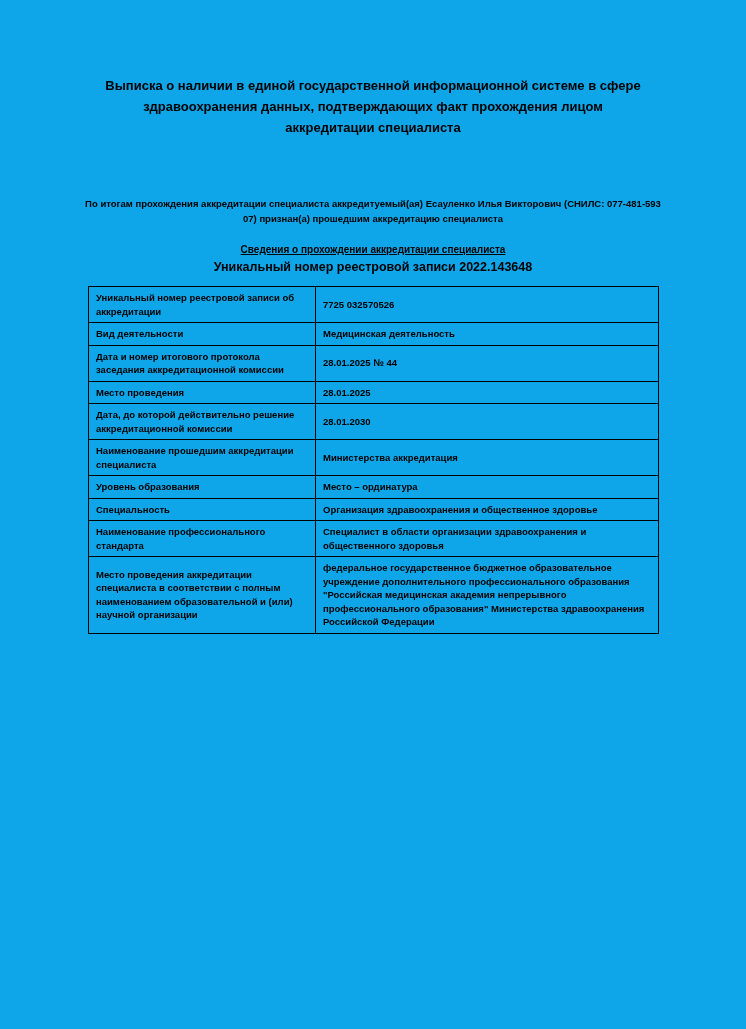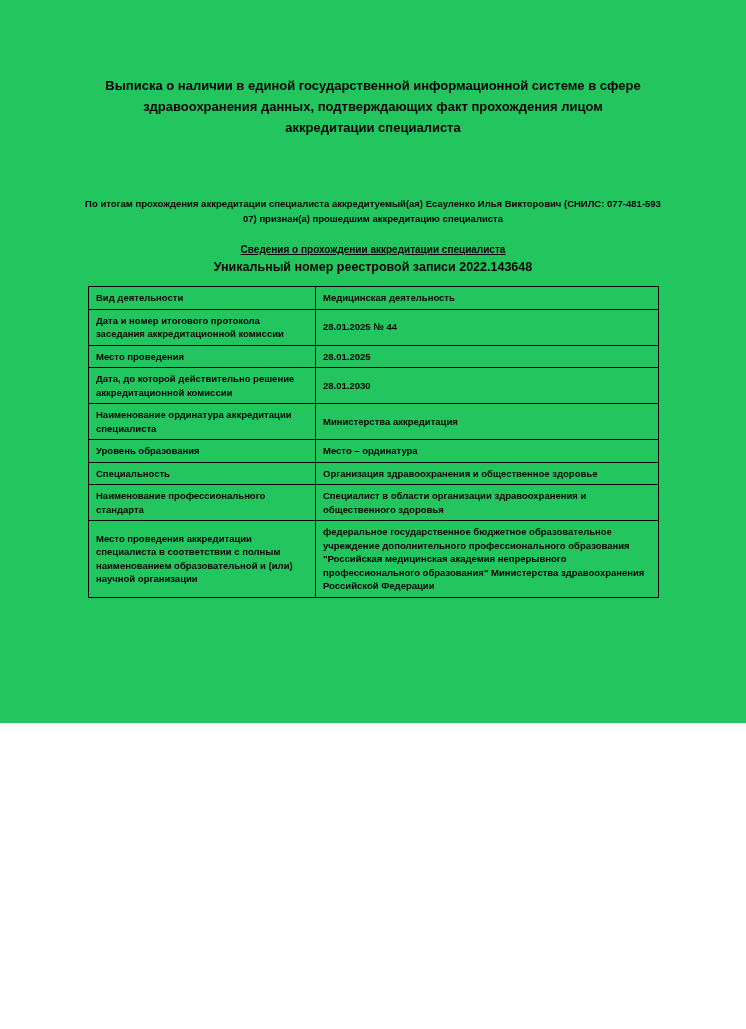--- a/index.html
+++ b/index.html
@@ -6,22 +6,22 @@
   html, body { background: #ffffff; }
   body {
     width: 746px; height: 1029px;
     font-family: "Liberation Sans", sans-serif;
     color: #000000;
     position: relative;
     overflow: hidden;
   }
   .page {
     position: relative;
-    width: 746px; height: 723px;
-    background: #22c55e;
+    width: 746px; height: 1029px;
+    background: #0ea5e9;
   }
   .doc-title {
     position: absolute;
     top: 75px; left: 103px; width: 540px;
     text-align: center;
     font-weight: bold;
     font-size: 13px;
     line-height: 21px;
   }
   .date-block {
@@ -93,37 +93,41 @@
 
   <div class="intro-paragraph">По итогам прохождения аккредитации специалиста аккредитуемый(ая) Есауленко Илья Викторович (СНИЛС: 077-481-593 07) признан(а) прошедшим аккредитацию специалиста</div>
 
   <div class="section-heading">Сведения о прохождении аккредитации специалиста</div>
 
   <div class="registry-heading">Уникальный номер реестровой записи 2022.143648</div>
 
   <table class="acc-table">
     <tbody>
         <tr>
+          <td class="label-cell">Уникальный номер реестровой записи об аккредитации</td>
+          <td class="value-cell">7725 032570526</td>
+        </tr>
+        <tr>
           <td class="label-cell">Вид деятельности</td>
           <td class="value-cell">Медицинская деятельность</td>
         </tr>
         <tr>
           <td class="label-cell">Дата и номер итогового протокола заседания аккредитационной комиссии</td>
           <td class="value-cell">28.01.2025 № 44</td>
         </tr>
         <tr>
           <td class="label-cell">Место проведения</td>
           <td class="value-cell">28.01.2025</td>
         </tr>
         <tr>
           <td class="label-cell">Дата, до которой действительно решение аккредитационной комиссии</td>
           <td class="value-cell">28.01.2030</td>
         </tr>
         <tr>
-          <td class="label-cell">Наименование ординатура аккредитации специалиста</td>
+          <td class="label-cell">Наименование прошедшим аккредитации специалиста</td>
           <td class="value-cell">Министерства аккредитация</td>
         </tr>
         <tr>
           <td class="label-cell">Уровень образования</td>
           <td class="value-cell">Место – ординатура</td>
         </tr>
         <tr>
           <td class="label-cell">Специальность</td>
           <td class="value-cell">Организация здравоохранения и общественное здоровье</td>
         </tr>

